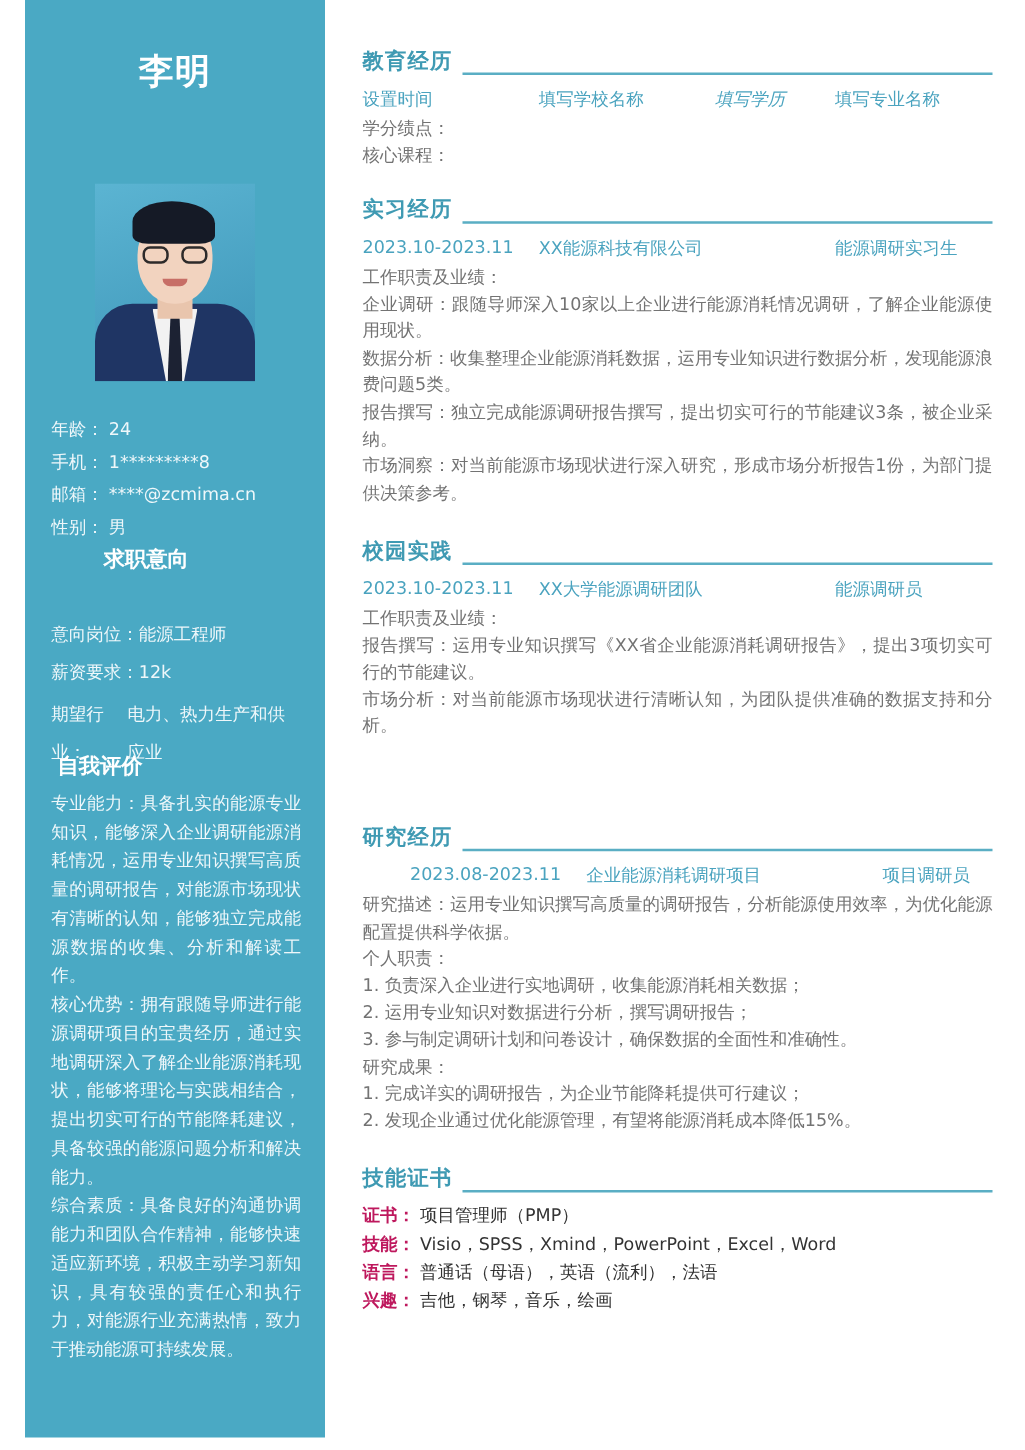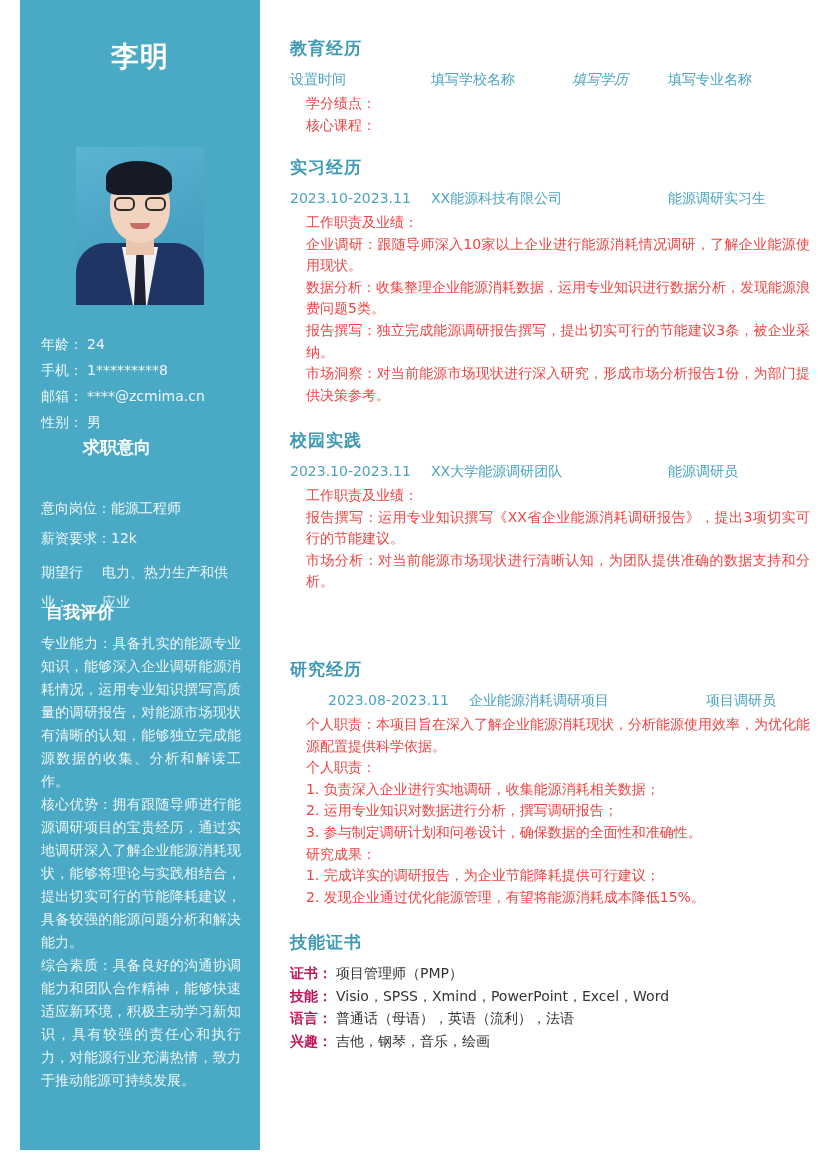--- a/index.html
+++ b/index.html
@@ -35,25 +35,25 @@
   .info-row .k { width: 46px; }
   .side-h { position: absolute; left: 26px; font-size: 17px; font-weight: bold; color: #ffffff; }
   .intent { position: absolute; left: 21px; top: 497px; width: 200px; font-size: 14px; }
   .intent .row { height: 30px; line-height: 22px; }
   .intent .multi { display: flex; line-height: 30px; }
   .intent .multi .k { width: 61px; }
   .intent .multi .v { width: 130px; }
   .eval { position: absolute; left: 21px; top: 632px; width: 200px; font-size: 14px; line-height: 23px; text-align: justify; }
 
   .main { position: absolute; left: 290px; top: 0; width: 504px; }
-  .sec-title { position: absolute; left: 0; display: flex; align-items: flex-start; width: 504px; flex-direction: column; }
+  .sec-title { position: absolute; left: 0; display: flex; align-items: flex-end; width: 504px; }
   .sec-title .t { font-size: 17px; font-weight: bold; color: #3f9ab3; letter-spacing: 1px; white-space: nowrap; }
   .sec-title .line { flex: 1; height: 2px; background: #5aaec4; margin-left: 8px; }
   .meta { position: absolute; left: 0; display: flex; width: 504px; font-size: 14px; color: #4aa3bf; }
-  .body { position: absolute; left: 16px; width: 504px; font-size: 14px; line-height: 21.6px; color: #ef4444; text-align: justify; }
+  .body { position: absolute; left: 0; width: 504px; font-size: 14px; line-height: 21.6px; color: #737373; text-align: justify; }
   .skills { position: absolute; left: 0; width: 504px; font-size: 14px; line-height: 22.5px; }
   .skills .row { display: flex; }
   .skills .k { width: 46px; color: #be185d; font-weight: bold; }
 </style>
 </head>
 <body>
 
 <div class="sidebar">
   <div class="name">李明</div>
 
@@ -160,21 +160,21 @@
   <div class="sec-title" style="top:658px;">
     <span class="t">研究经历</span>
     <span class="line"></span>
   </div>
   <div class="meta" style="top:692px;margin-left:38px;">
     <span style="width:141px;">2023.08-2023.11</span>
     <span style="width:237px;">企业能源消耗调研项目</span>
     <span>项目调研员</span>
   </div>
   <div class="body" style="top:714px;">
-    <div>个人职责：本项目旨在深入了解企业能源消耗现状，分析能源使用效率，为优化能源配置提供科学依据。</div>
+    <div>研究描述：运用专业知识撰写高质量的调研报告，分析能源使用效率，为优化能源配置提供科学依据。</div>
     <div>个人职责：</div>
     <div>1. 负责深入企业进行实地调研，收集能源消耗相关数据；</div>
     <div>2. 运用专业知识对数据进行分析，撰写调研报告；</div>
     <div>3. 参与制定调研计划和问卷设计，确保数据的全面性和准确性。</div>
     <div>研究成果：</div>
     <div>1. 完成详实的调研报告，为企业节能降耗提供可行建议；</div>
     <div>2. 发现企业通过优化能源管理，有望将能源消耗成本降低15%。</div>
   </div>
 
   <div class="sec-title" style="top:931px;">

